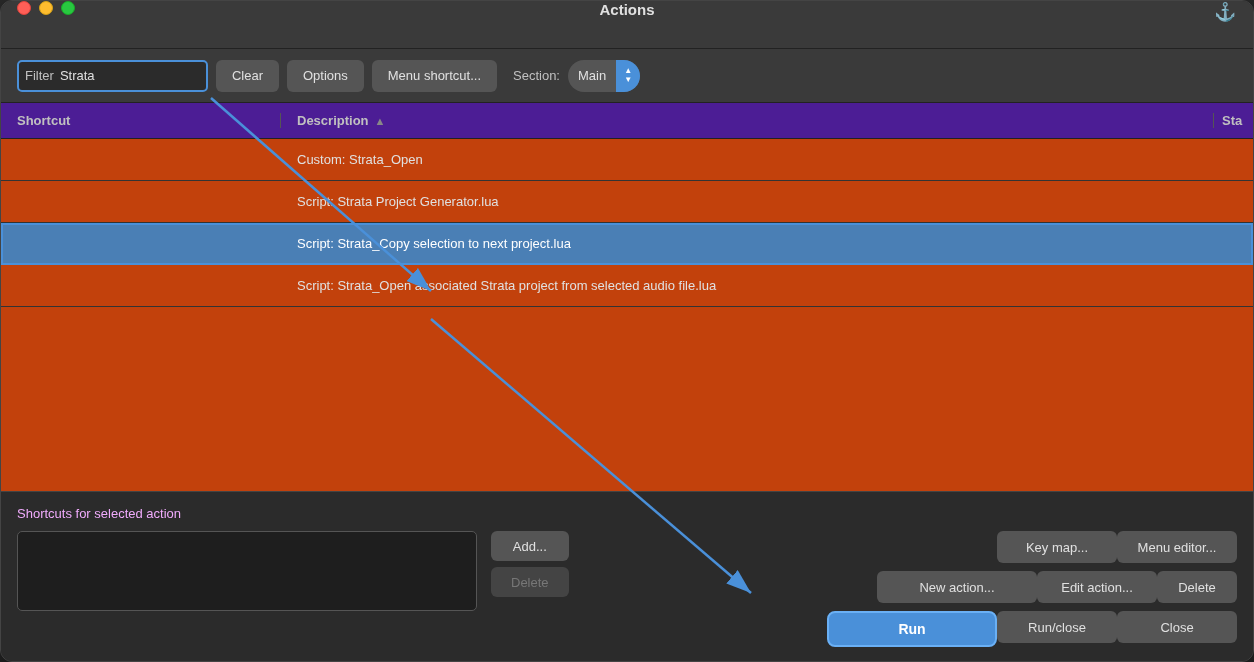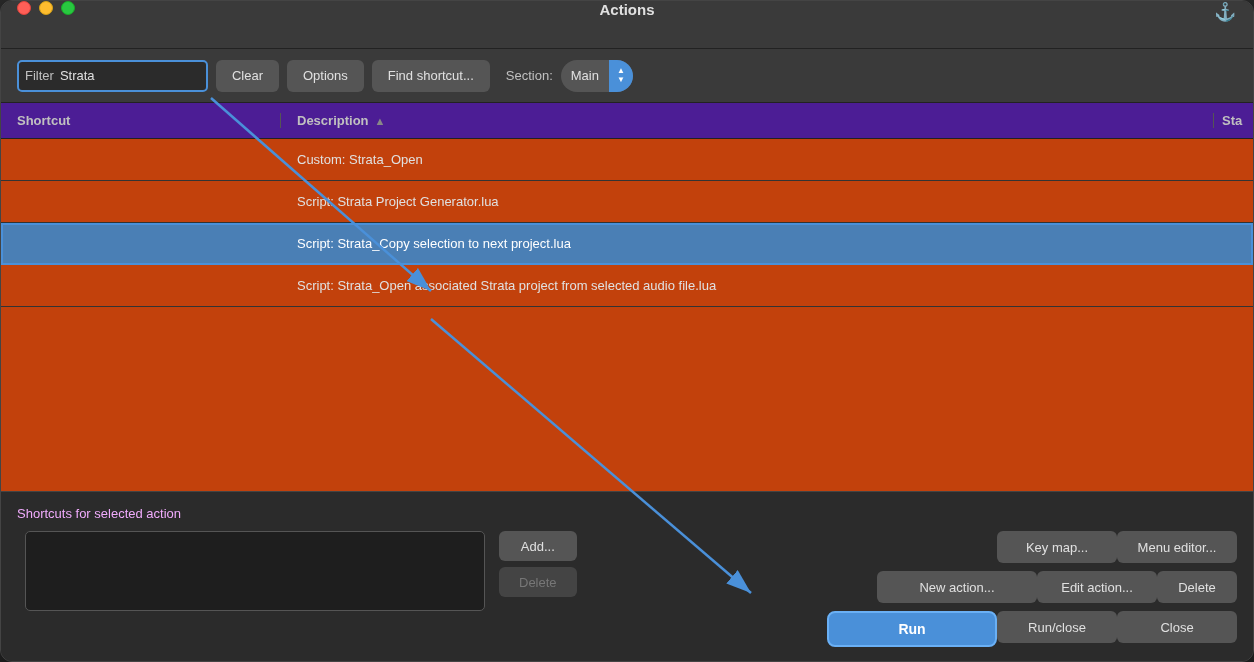--- a/index.html
+++ b/index.html
@@ -233,21 +233,20 @@
     .shortcuts-label {
       color: #f0abfc;
       font-size: 13px;
       margin-bottom: 10px;
     }
 
     .bottom-content {
       display: flex;
       gap: 10px;
       align-items: flex-start;
-      margin-left: 8px;
     }
 
     .shortcuts-box {
       width: 460px;
       height: 80px;
       background: #1e1e1e;
       border: 1px solid #555;
       border-radius: 5px;
       flex-shrink: 0;
     }
@@ -382,21 +381,21 @@
     <span class="title-bar-pin">⚓</span>
   </div>
 
   <div class="toolbar">
     <div class="filter-group">
       <span class="filter-label">Filter</span>
       <input class="filter-input" value="Strata" style="">
     </div>
     <button class="toolbar-btn">Clear</button>
     <button class="toolbar-btn">Options</button>
-    <button class="toolbar-btn">Find shortcut...</button>
+    <button class="toolbar-btn">Menu shortcut...</button>
     <span class="section-label">Section:</span>
     <div class="section-dropdown">
       <span class="section-dropdown-text">Main</span>
       <div class="section-dropdown-arrows">
         <span class="arrow-up">▲</span>
         <span class="arrow-down">▼</span>
       </div>
     </div>
   </div>
 

